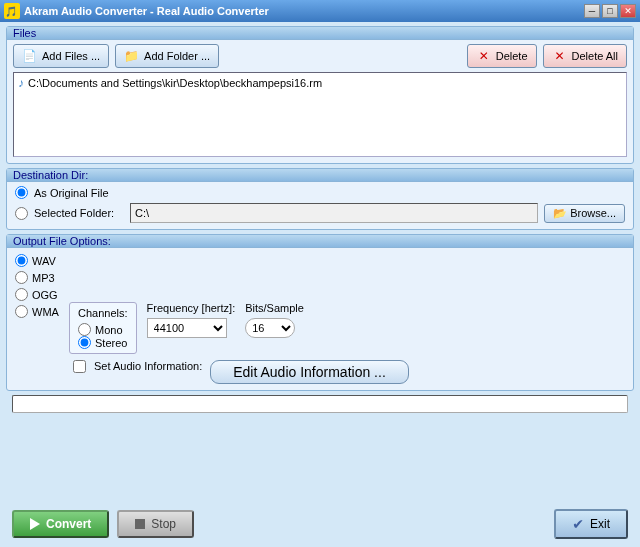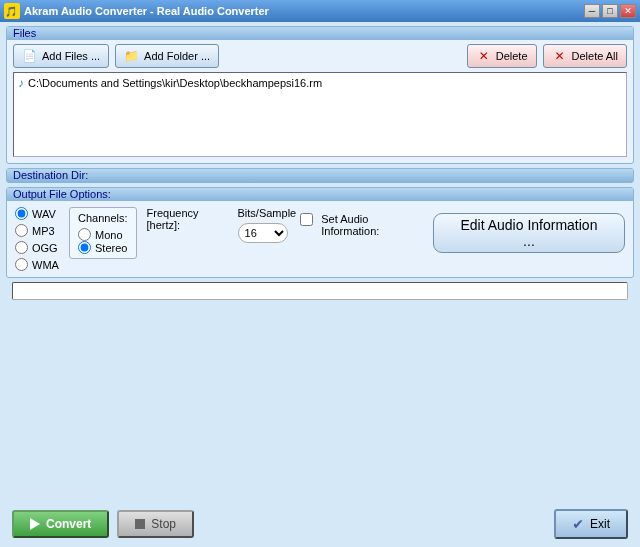--- a/index.html
+++ b/index.html
@@ -276,21 +276,22 @@
       display: inline-block;
     }
     .exit-check {
       color: #4060a0;
       font-size: 14px;
     }
 
     .output-right {
       flex: 1;
       display: flex;
-      flex-direction: row;
+      flex-direction: column;
+      margin-top: 48px;
     }
     .output-top-row {
       display: flex;
       gap: 10px;
     }
   </style>
 </head>
 <body>
 
 <div class="title-bar">
@@ -328,20 +329,35 @@
     <div class="files-list">
       <div class="file-item">
         <span class="file-icon">♪</span>
         <span>C:\Documents and Settings\kir\Desktop\beckhampepsi16.rm</span>
       </div>
     </div>
   </div>
 
   <div class="section dest-section">
     <div class="section-title">Destination Dir:</div>
+    <div class="dest-content">
+      <div class="radio-row">
+        <input type="radio" name="destDir" checked="" style="">
+        <label>As Original File</label>
+      </div>
+      <div class="folder-row">
+        <input type="radio" name="destDir" style="">
+        <span class="folder-label">Selected Folder:</span>
+        <input class="folder-input" type="text" value="C:\" style="">
+        <button class="browse-btn">
+          <span>📂</span>
+          <span>Browse...</span>
+        </button>
+      </div>
+    </div>
   </div>
 
   <div class="section output-section">
     <div class="section-title">Output File Options:</div>
     <div class="output-content">
 
       <div class="format-col">
         <div class="format-radio-row">
           <input type="radio" name="format" checked="" style="">
           <label>WAV</label>
@@ -370,20 +386,26 @@
               <label>Mono</label>
             </div>
             <div class="format-radio-row">
               <input type="radio" name="channel" checked="" style="">
               <label>Stereo</label>
             </div>
           </div>
 
           <div class="freq-col">
             <div class="freq-label">Frequency [hertz]:</div>
+            <select class="select-box" style="width:80px;">
+              <option>44100</option>
+              <option>22050</option>
+              <option>11025</option>
+              <option>8000</option>
+            </select>
           </div>
 
           <div class="bits-col">
             <div class="freq-label">Bits/Sample</div>
             <select class="select-box" style="width:50px;border-radius:10px;">
               <option>16</option>
               <option>8</option>
             </select>
           </div>
         </div>

